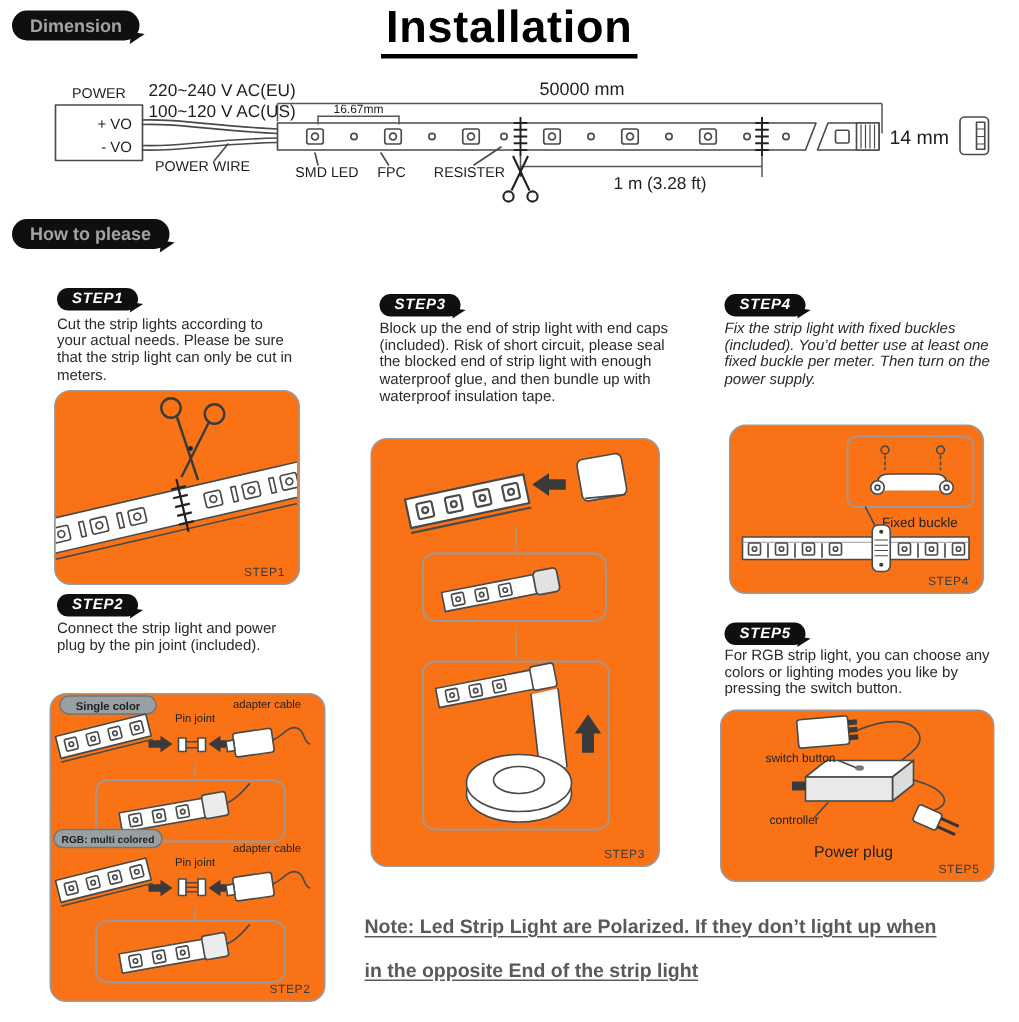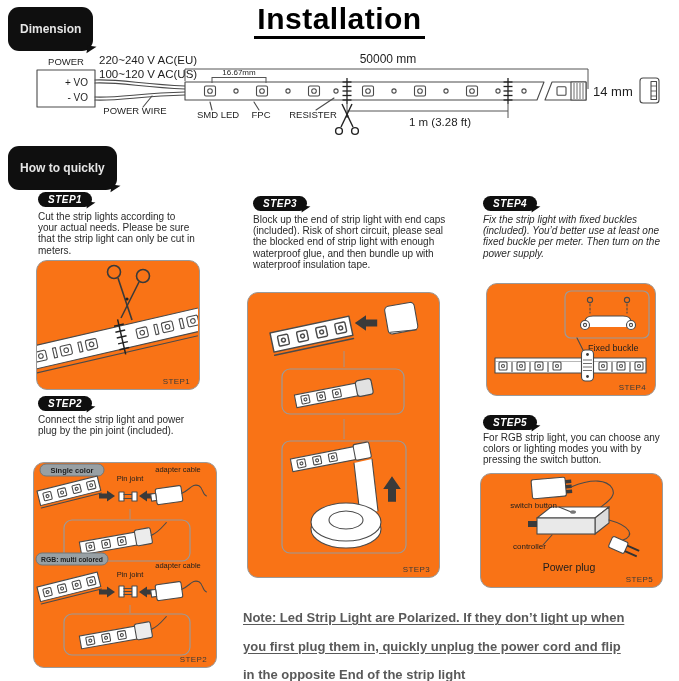--- a/index.html
+++ b/index.html
@@ -1,22 +1,22 @@
 <!DOCTYPE html>
 <html><head>
 <meta charset="utf-8">
 <style>
   html,body{margin:0;padding:0;background:#fff;}
   .page{position:relative;width:679px;height:681px;background:#fff;overflow:hidden;
         font-family:"Liberation Sans",sans-serif;color:#222;}
   .title{position:absolute;top:2px;left:0;right:0;text-align:center;}
   .title span{display:inline-block;font-size:30px;font-weight:bold;letter-spacing:.5px;
               border-bottom:3.5px solid #000;line-height:34px;padding:0 3px;color:#000;}
-  .bubble{position:absolute;background:#0f0f0f;color:#e5e5e5;font-weight:bold;font-size:12px;
-          line-height:20px;padding:12px 12px;border-radius:11px;}
+  .bubble{position:absolute;background:#0f0f0f;color:#a3a3a3;font-weight:bold;font-size:12px;
+          line-height:20px;padding:0 12px;border-radius:11px;}
   .bubble::after{content:"";position:absolute;right:-3px;bottom:-3px;width:0;height:0;
           border-left:9px solid #0f0f0f;border-bottom:8px solid transparent;transform:rotate(8deg);}
   .step-badge{position:absolute;background:#0f0f0f;color:#fff;font-weight:bold;font-style:italic;
           font-size:10px;line-height:15px;padding:0 10px;border-radius:8px;letter-spacing:.5px;}
   .step-badge::after{content:"";position:absolute;right:-3px;bottom:-2px;width:0;height:0;
           border-left:8px solid #0f0f0f;border-bottom:7px solid transparent;transform:rotate(8deg);}
   .step-text{position:absolute;font-size:10px;line-height:11.2px;color:#2a2a2a;}
   .diag-box{position:absolute;border:1.5px solid #9a9a9a;border-radius:11px;background:#f97316;
           overflow:hidden;box-sizing:border-box;}
   .corner{position:absolute;right:9px;bottom:3px;font-size:8px;color:#3a3a3a;letter-spacing:.4px;}
@@ -200,21 +200,21 @@
       <rect x="640" y="30" width="19" height="25" rx="3" class="lnw"></rect>
       <rect x="651" y="33.5" width="5.5" height="18" class="ln"></rect>
       <g stroke="#4a4a4a" stroke-width=".8">
         <line x1="651" y1="38" x2="656.5" y2="38"></line>
           <line x1="651" y1="43" x2="656.5" y2="43"></line>
         <line x1="651" y1="48" x2="656.5" y2="48"></line>
       </g>
     </g>
   </svg>
 
-  <div class="bubble" style="left:8px;top:146px;">How to quickly</div>
+  <div class="bubble" style="left:8px;top:146px;">How to please</div>
 
   <div class="step-badge" style="left:38px;top:192px;">STEP1</div>
   <div class="step-text" style="left:38px;top:211px;width:158px;">Cut the strip lights according to your actual needs. Please be sure that the strip light can only be cut in meters.</div>
   <div class="diag-box" style="left:36px;top:260px;width:164px;height:130px;">
     <svg width="161" height="127" viewBox="0 0 161 127">
       <g transform="rotate(-13 80 78)">
         <rect x="-14" y="66" width="190" height="23" class="lnw"></rect>
         <line x1="-14" y1="93" x2="176" y2="93" class="ln"></line>
         <use href="#led" x="2" y="77.5"></use>
           <use href="#led" x="28" y="77.5"></use>
@@ -356,21 +356,21 @@
             <line x1="96" y1="79.5" x2="105" y2="79.5"></line>
           <line x1="96" y1="83" x2="105" y2="83"></line>
             <line x1="96" y1="86.5" x2="105" y2="86.5"></line>
         </g>
       </g>
     </svg>
     <span class="corner">STEP4</span>
   </div>
 
   <div class="step-badge" style="left:483px;top:415px;">STEP5</div>
-  <div class="step-text" style="left:483px;top:432px;width:190px;">For RGB strip light, you can choose any colors or lighting modes you with by pressing the switch button.</div>
+  <div class="step-text" style="left:483px;top:432px;width:190px;">For RGB strip light, you can choose any colors or lighting modes you like by pressing the switch button.</div>
   <div class="diag-box" style="left:480px;top:473px;width:183px;height:115px;">
     <svg width="180" height="112" viewBox="0 0 180 112">
       <g transform="translate(50,6) rotate(-5)">
         <rect x="0" y="0" width="34" height="19" rx="2" class="lnw"></rect>
         <rect x="34" y="3" width="6" height="3.5" class="fl"></rect>
         <rect x="34" y="8" width="6" height="3.5" class="fl"></rect>
         <rect x="34" y="13" width="6" height="3.5" class="fl"></rect>
       </g>
       <path d="M90,13 C112,4 126,6 131,14 C136,22 126,28 120,33" class="ln" stroke-width="1.3"></path>
       <g>
@@ -390,17 +390,16 @@
         <line x1="17" y1="3" x2="30" y2="3" stroke="#333" stroke-width="2"></line>
         <line x1="17" y1="9" x2="30" y2="9" stroke="#333" stroke-width="2"></line>
       </g>
       <text x="88" y="97" text-anchor="middle" font-size="10.5">Power plug</text>
     </svg>
     <span class="corner">STEP5</span>
   </div>
 
   <div class="note">
     <div>Note: Led Strip Light are Polarized. If they don’t light up when</div>
-    <div>you first plug them in, quickly unplug the power cord and flip</div>
     <div>in the opposite End of the strip light</div>
   </div>
 
 </div>
 
 </body></html>

